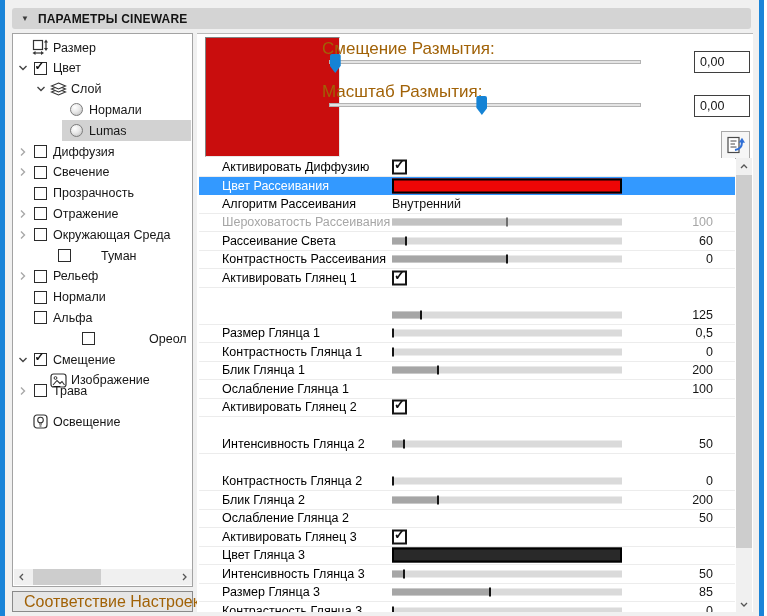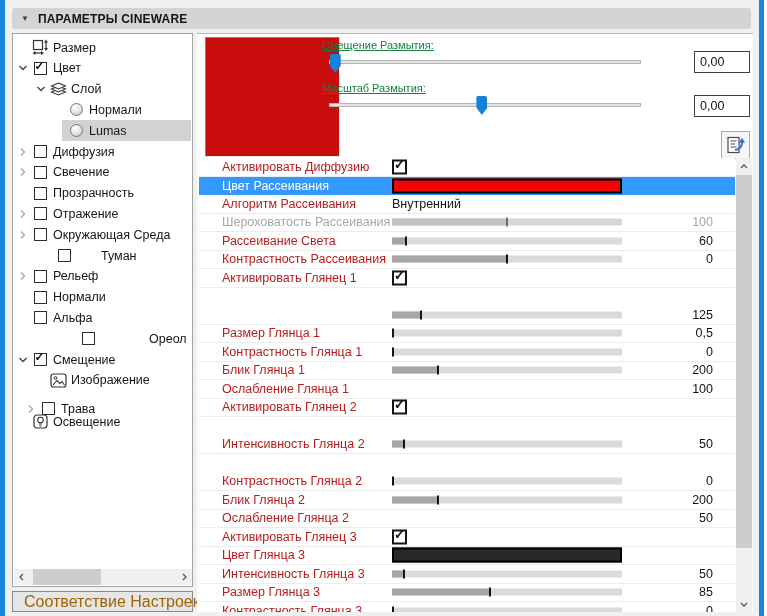--- a/index.html
+++ b/index.html
@@ -44,34 +44,34 @@
             border:1px solid #8a8a8a;display:flex;align-items:center;padding:0 7px;}
   .matchbtn .lbl{font-size:16px;color:#a16207;flex:1;padding-left:4px;white-space:nowrap;text-align:center;}
   .matchbtn .mtri{font-size:8px;color:#222;}
 
   
   .rpanel{position:absolute;left:197px;top:33px;width:556px;height:579px;background:#ffffff;
           border-top:1px solid #b9b9b9;}
   .preview{position:absolute;left:8px;top:3px;width:135px;height:120px;
            border-top:1px solid #828282;border-left:1px solid #828282;
            border-right:1px solid #e8e8e8;border-bottom:1px solid #e8e8e8;}
-  .sl-label{position:absolute;font-size:11px;color:#15803d;white-space:nowrap;text-decoration:underline;}
+  .sl-label{position:absolute;font-size:17px;color:#a16207;white-space:nowrap;}
   .sl-track{position:absolute;width:312px;height:4px;background:#e4e4e4;border:1px solid #b3b3b3;}
   .sl-thumb{position:absolute;width:11px;height:19px;background:#1583d5;
             clip-path:polygon(0 0,100% 0,100% 62%,50% 100%,0 62%);border-radius:2px 2px 0 0;}
   .valbox{position:absolute;width:56px;height:22px;background:#fff;border:1px solid #3f3f3f;
           font-size:12.5px;color:#141414;padding:0 5px;outline:none;}
   .xferbtn{position:absolute;left:524px;top:97px;width:29px;height:28px;background:#f6f6f6;
            border:1px solid #a9a9a9;display:flex;align-items:center;justify-content:center;}
 
   
   .plist{position:absolute;left:199px;top:158px;width:536px;height:454px;overflow:hidden;background:#fff;}
   .prow{position:absolute;left:0;right:0;height:18.5px;border-bottom:1px solid #ececec;}
   .prow .plabel{position:absolute;left:23px;top:50%;transform:translateY(-50%);
-                font-size:12.5px;color:#b91c1c;white-space:nowrap;}
+                font-size:12.5px;color:#000000;white-space:nowrap;}
   .prow.sel{background:#3399ff;border-bottom:none;}
   .prow.sel .plabel{color:#ffffff;}
   .prow.dis .plabel,.prow.dis .pvalue{color:#a6a6a6;}
   .pvalue{position:absolute;right:22px;top:50%;transform:translateY(-50%);
           font-size:12.5px;color:#141414;}
   .ptext{position:absolute;left:193px;top:50%;transform:translateY(-50%);
          font-size:12.5px;color:#141414;white-space:nowrap;}
   .pcb{position:absolute;left:193px;top:50%;transform:translateY(-50%);
        width:15px;height:15px;background:#fff;border:2px solid #141414;}
   .pcb .tick{position:absolute;left:0px;top:-5px;font-size:13px;font-weight:bold;color:#111;}
@@ -264,21 +264,21 @@
           <span class="exp" style="margin-left: 19px;"></span>
           <span class="titem-ic">
             <svg width="17" height="15" viewBox="0 0 17 15">
               <rect x="1" y="1" width="15" height="13" rx="2.5" fill="none" stroke="#333" stroke-width="1.2"></rect>
               <circle cx="5.5" cy="5" r="1.4" fill="none" stroke="#333" stroke-width="1"></circle>
               <path d="M3,12 L7,7.5 L10,10.5 L12,8.5 L14.5,12" fill="none" stroke="#333" stroke-width="1.1"></path>
             </svg>
           </span>
           <span class="tlabel">Изображение</span>
         </div>
-        <div class="tree-row" style="top: 364px; padding-left: 8px;">
+        <div class="tree-row" style="top: 346px;">
           <span class="exp" style="margin-left: 1px;">
             <svg width="10" height="10">
               <polyline points="3,1.5 6.5,5 3,8.5" fill="none" stroke="#a8a8a8" stroke-width="1.4"></polyline>
             </svg>
           </span>
           <span class="titem-ic">
             <span class="cb"></span>
           </span>
           <span class="tlabel">Трава</span>
         </div>

